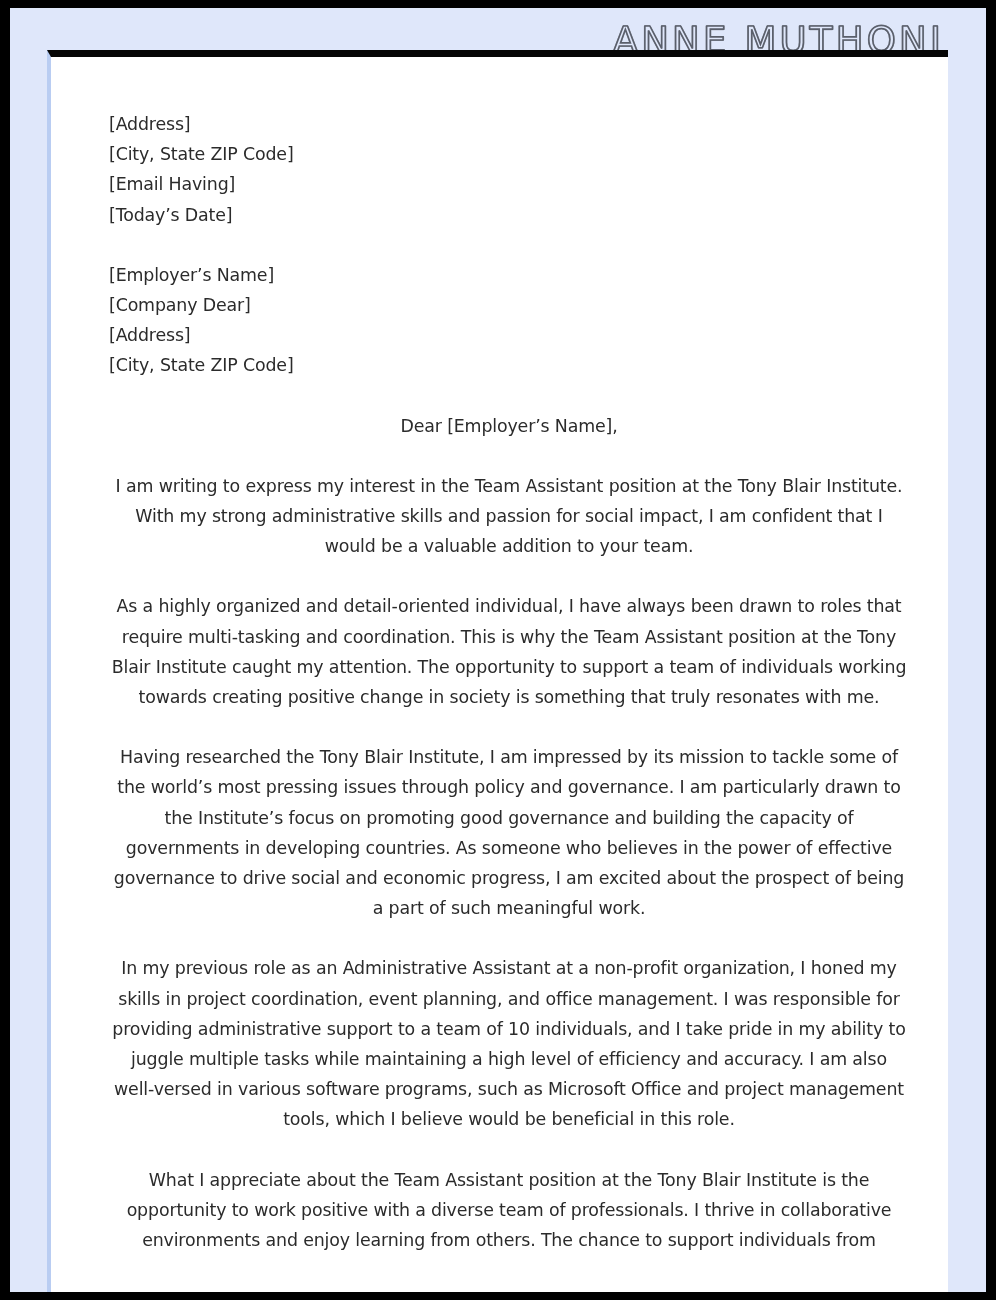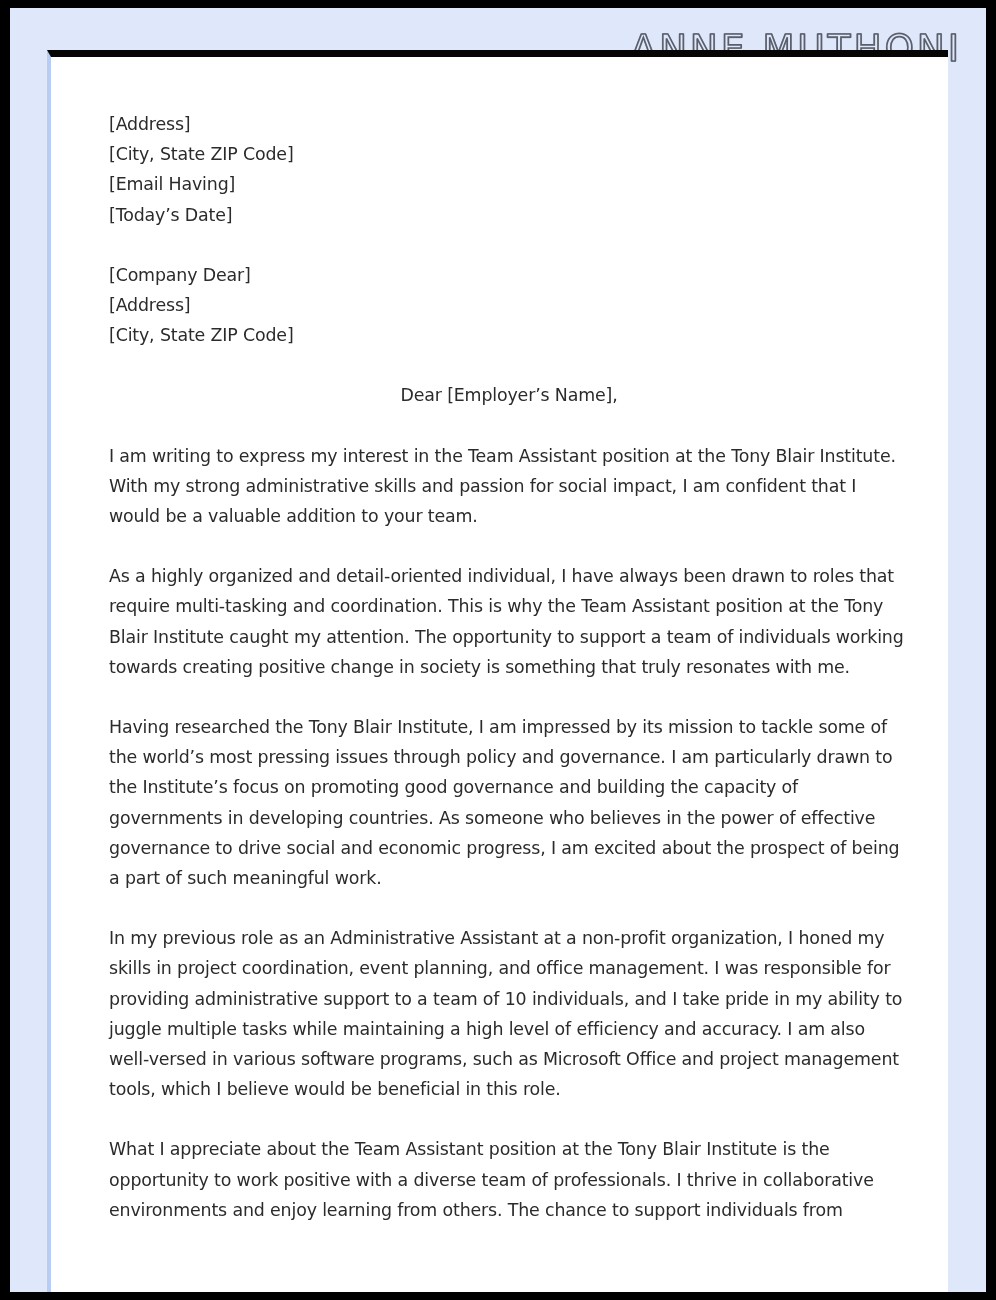--- a/index.html
+++ b/index.html
@@ -32,27 +32,27 @@
     width: 976px;
     height: 1284px;
     background: #dfe7fa;
     overflow: hidden;
   }
 
   
   .name-banner {
     position: absolute;
     left: 0;
-    top: 16px;
+    top: 8px;
     width: 976px;
     height: 48px;
     display: flex;
     align-items: center;
     justify-content: flex-end;
-    padding-right: 24px;
+    padding-right: 42px;
     box-sizing: border-box;
   }
   .name-text {
     font-family: "DejaVu Sans", sans-serif;
     font-size: 37px;
     font-weight: 400;
     letter-spacing: 3.2px;
     color: #dfe7fa;
     -webkit-text-stroke: 1.6px #5a5f6b;
     text-shadow:
@@ -96,21 +96,21 @@
   .addr-line {
     display: block;
     white-space: nowrap;
   }
   .salutation {
     margin: 0 0 30px 0;
     text-align: center;
   }
   .para {
     margin: 0 0 30px 0;
-    text-align: left;
+    text-align: center;
   }
 
   
   .watermark {
     position: absolute;
     left: 838px;
     top: 1312px;
     font-family: "DejaVu Sans", sans-serif;
     font-size: 15px;
     color: #8d8d92;
@@ -133,20 +133,21 @@
       <div class="letter-body">
 
         <div class="addr-block">
           <span class="addr-line">[Address]</span>
           <span class="addr-line">[City, State ZIP Code]</span>
           <span class="addr-line">[Email Having]</span>
           <span class="addr-line">[Today’s Date]</span>
         </div>
 
         <div class="addr-block">
+          <span class="addr-line">[Employer’s Name]</span>
           <span class="addr-line">[Company Dear]</span>
           <span class="addr-line">[Address]</span>
           <span class="addr-line">[City, State ZIP Code]</span>
         </div>
 
         <p class="salutation">Dear [Employer’s Name],</p>
 
         <p class="para">I am writing to express my interest in the Team Assistant position at the Tony Blair Institute. With my strong administrative skills and passion for social impact, I am confident that I would be a valuable addition to your team.</p>
         <p class="para">As a highly organized and detail-oriented individual, I have always been drawn to roles that require multi-tasking and coordination. This is why the Team Assistant position at the Tony Blair Institute caught my attention. The opportunity to support a team of individuals working towards creating positive change in society is something that truly resonates with me.</p>
         <p class="para">Having researched the Tony Blair Institute, I am impressed by its mission to tackle some of the world’s most pressing issues through policy and governance. I am particularly drawn to the Institute’s focus on promoting good governance and building the capacity of governments in developing countries. As someone who believes in the power of effective governance to drive social and economic progress, I am excited about the prospect of being a part of such meaningful work.</p>

